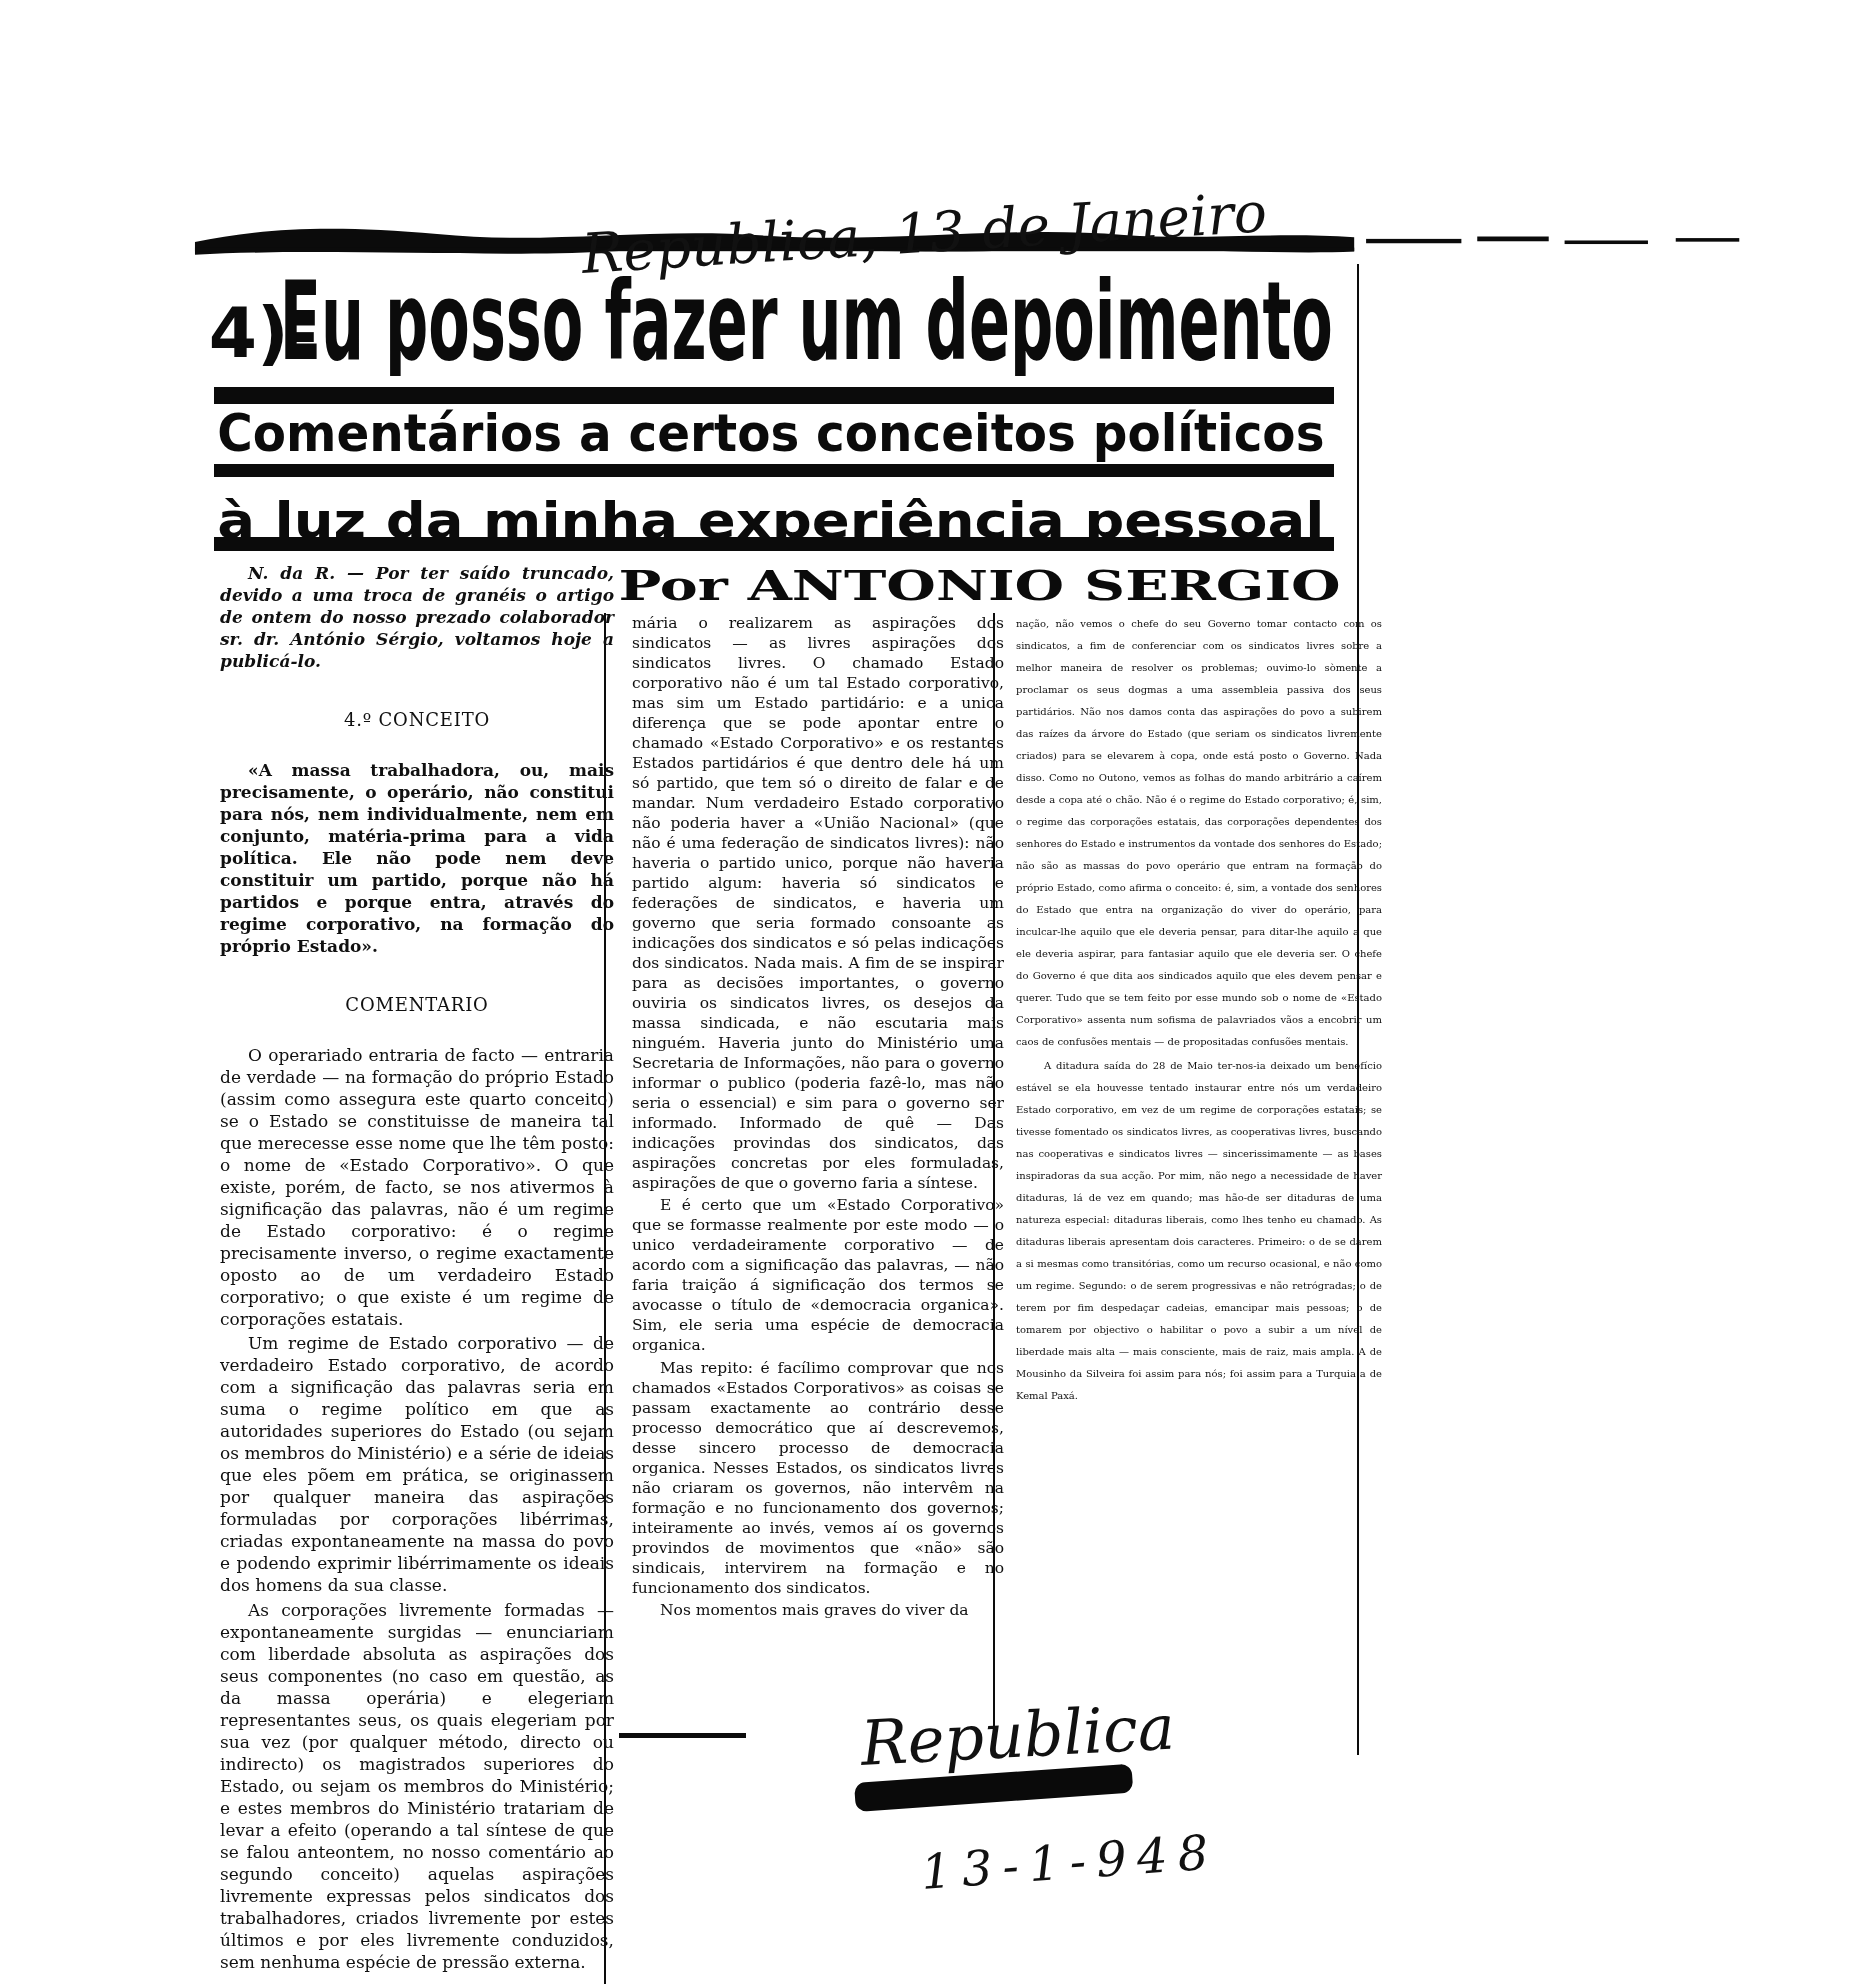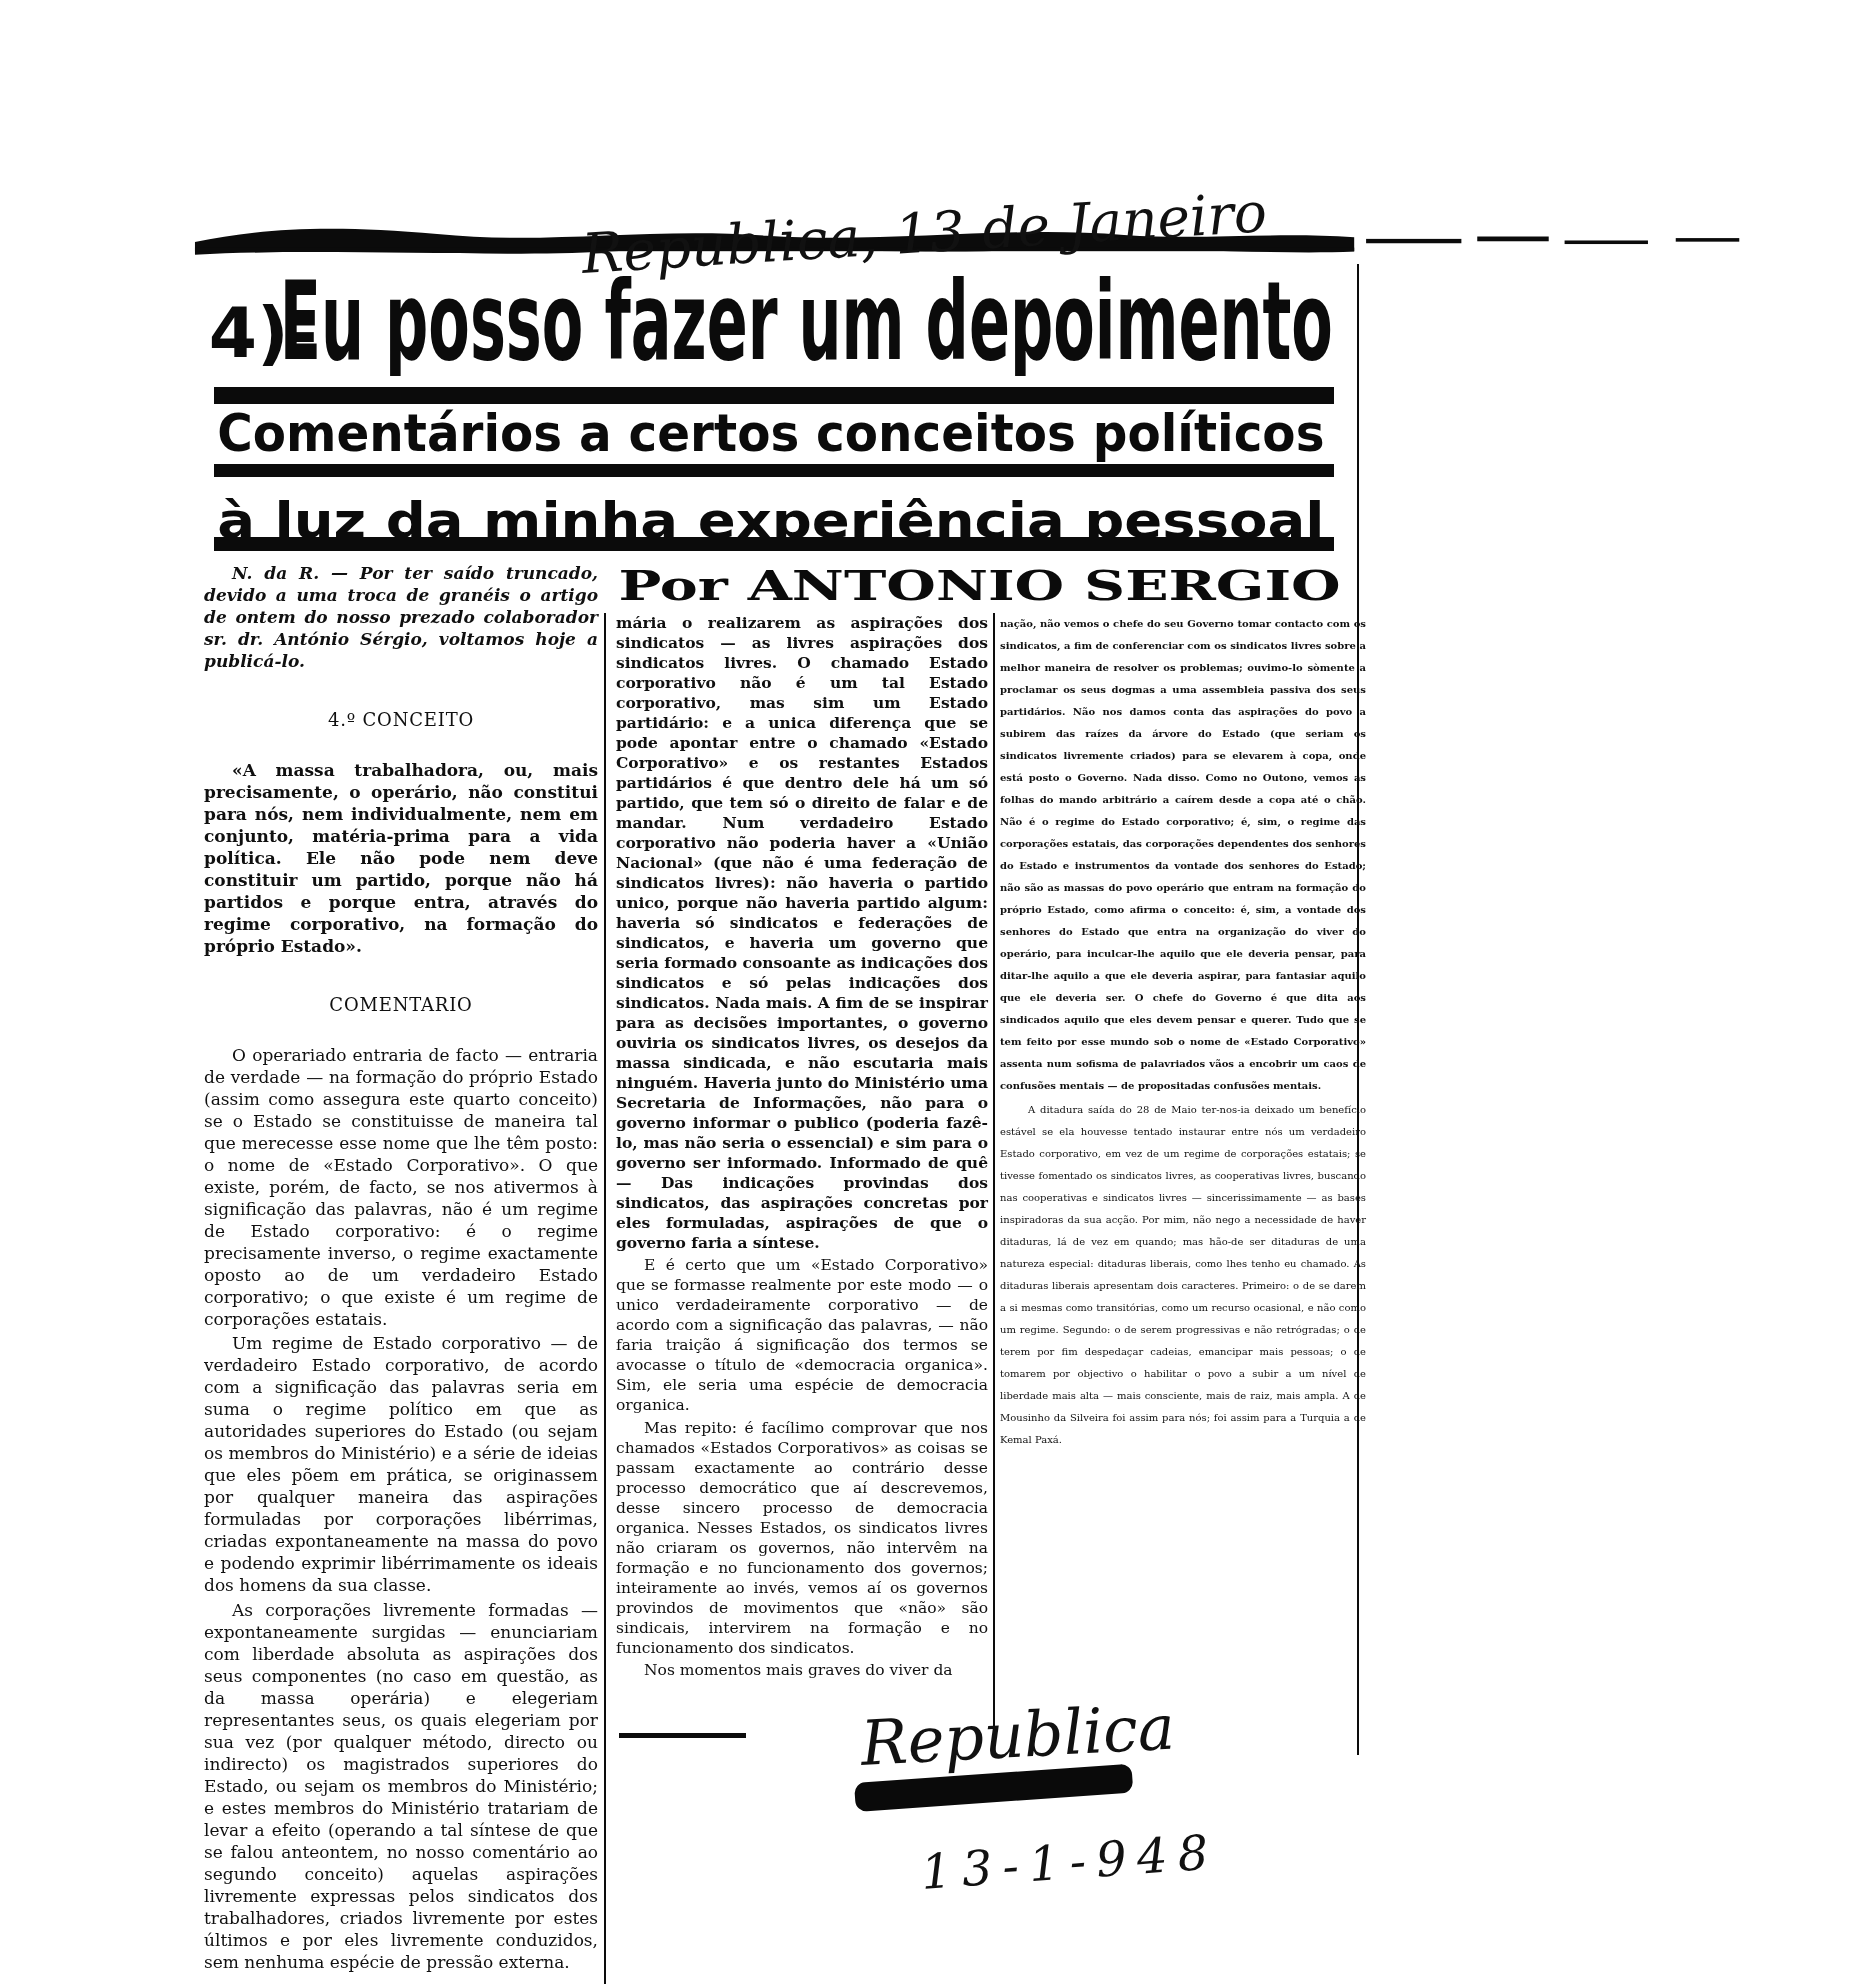--- a/index.html
+++ b/index.html
@@ -6,30 +6,30 @@
   .page{position:relative;width:1855px;height:2617px;background:#ffffff;overflow:hidden;
         font-family:"DejaVu Serif", serif;color:#101010;}
   .abs{position:absolute;}
   
   svg text{fill:#0b0b0b;}
   .rule{background:#0b0b0b;}
   
   .hand{font-family:"DejaVu Serif", serif;font-style:italic;color:#111;
         white-space:nowrap;transform-origin:left top;}
   
-  .col{position:absolute;text-align:justify;}
+  .col{position:absolute;text-align:justify;margin-left:16px;}
   .col p{margin:0 0 2.4px 0;}
   .col1{left:204px;top:562px;width:394px;font-size:17px;line-height:22px;}
   .col2{left:616px;top:613px;width:372px;font-size:15.5px;line-height:20px;}
   .col3{left:1000px;top:613px;width:366px;font-size:10px;line-height:22px;}
   .intro{font-weight:bold;font-style:italic;text-indent:28px;}
   .quote{font-weight:bold;text-indent:28px;}
   .para{text-indent:28px;}
   .para-first{text-indent:28px;}
-  .no-indent{text-indent:0;font-weight:bold;}
+  .no-indent{text-indent:0;}
   .heading{font-weight:normal;text-align:center;text-indent:0;font-size:18px;
            letter-spacing:0.8px;margin:37px 0 28px 0 !important;font-family:"DejaVu Serif",serif;}
   .vrule{position:absolute;background:#0c0c0c;}
   .hrule-small{position:absolute;background:#0c0c0c;}
   .underline-stroke{position:absolute;background:#0a0a0a;border-radius:11px;
                     transform:rotate(-4deg);transform-origin:left top;}
 </style>
 </head>
 <body>
 

